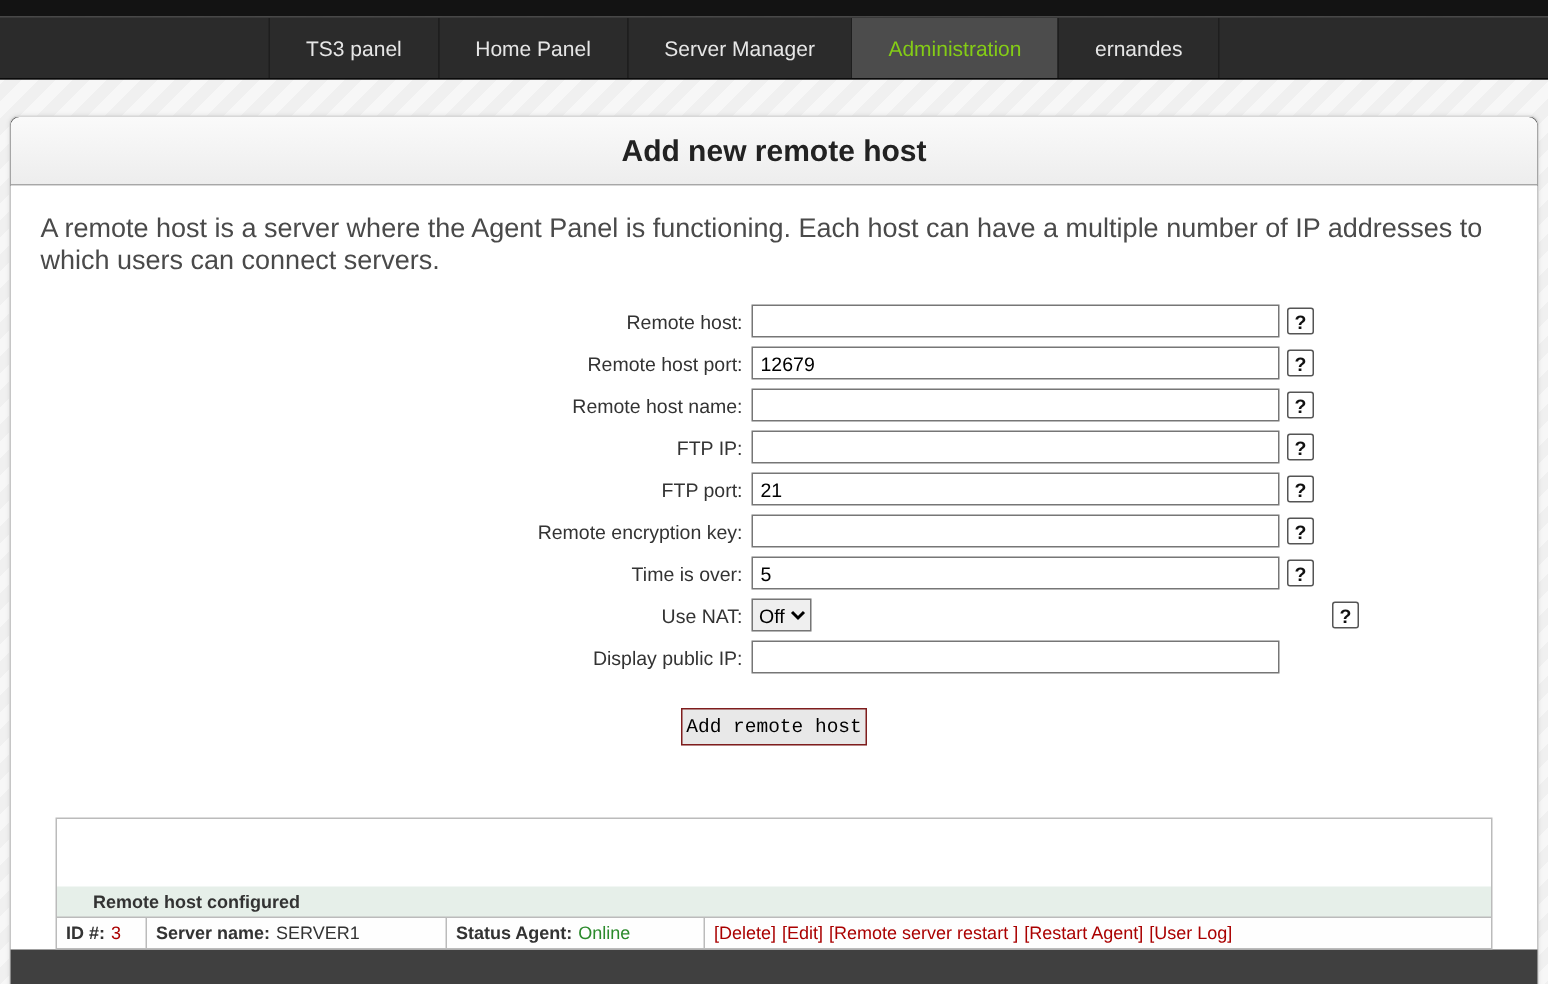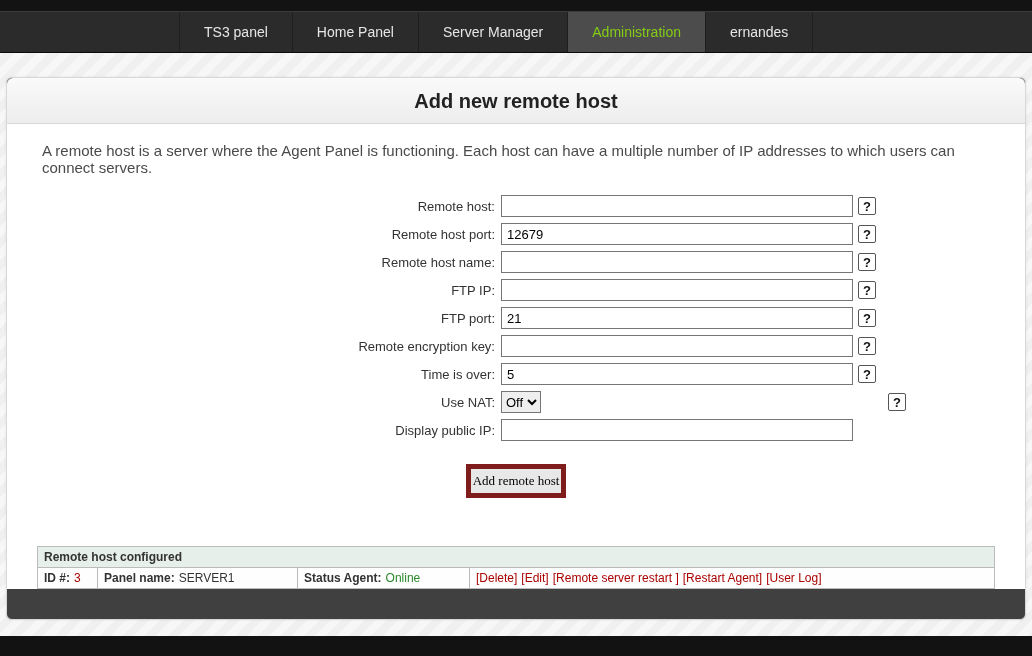--- a/index.html
+++ b/index.html
@@ -74,22 +74,21 @@
     font-weight: 700;
     color: #222;
   }
   .page-body {
     padding: 18px 20px 0 20px;
     background: #fff;
   }
   .intro {
     color: #4a4a4a;
     margin-bottom: 18px;
-    font-size: 15px;
-    margin-left: 15px;
+    font-size: 18px;
   }
 
   .form-rows {
     display: flex;
     flex-direction: column;
     gap: 4px;
     align-items: center;
   }
   .form-row {
     display: flex;
@@ -137,40 +136,41 @@
     cursor: pointer;
     font-size: 13px;
     color: #111;
   }
   .submit-row {
     display: flex;
     justify-content: center;
     margin-top: 22px;
   }
   .submit-row button {
-    border: 5px solid #7f1d1d;
+    border: 1px solid #7f1d1d;
     background: #e8e8e8;
     padding: 4px 2px;
-    font-family: Liberation Serif, serif;
+    font-family: Liberation Mono, monospace;
     font-size: 13px;
     cursor: pointer;
   }
 
   
   .host-table {
     margin: 48px 10px 0 10px;
     border: 1px solid #bbb;
     font-size: 12px;
   }
   .host-table .caption {
     background: #e6efe9;
     border-bottom: 1px solid #bbb;
-    padding: 3px 6px;
+    padding: 3px 24px;
     font-weight: 700;
     color: #333;
+    margin-top: 45px;
   }
   .host-table .row {
     display: flex;
     background: #fefefe;
   }
   .host-table .cell {
     border-right: 1px solid #bbb;
     padding: 3px 6px;
     display: flex;
     gap: 4px;
@@ -299,21 +299,21 @@
     </div>
 
     <div class="host-table">
       <div class="caption">Remote host configured</div>
       <div class="row">
         <div class="cell cell-id">
           <b>ID #:</b>
           <span class="idnum">3</span>
         </div>
         <div class="cell cell-name">
-          <b>Panel name:</b>
+          <b>Server name:</b>
           <span>SERVER1</span>
         </div>
         <div class="cell cell-status">
           <b>Status Agent:</b>
           <span class="status-online">Online</span>
         </div>
         <div class="cell">
           <span class="action-link">[Delete]</span>
           <span class="action-link">[Edit]</span>
           <span class="action-link">[Remote server restart ]</span>

